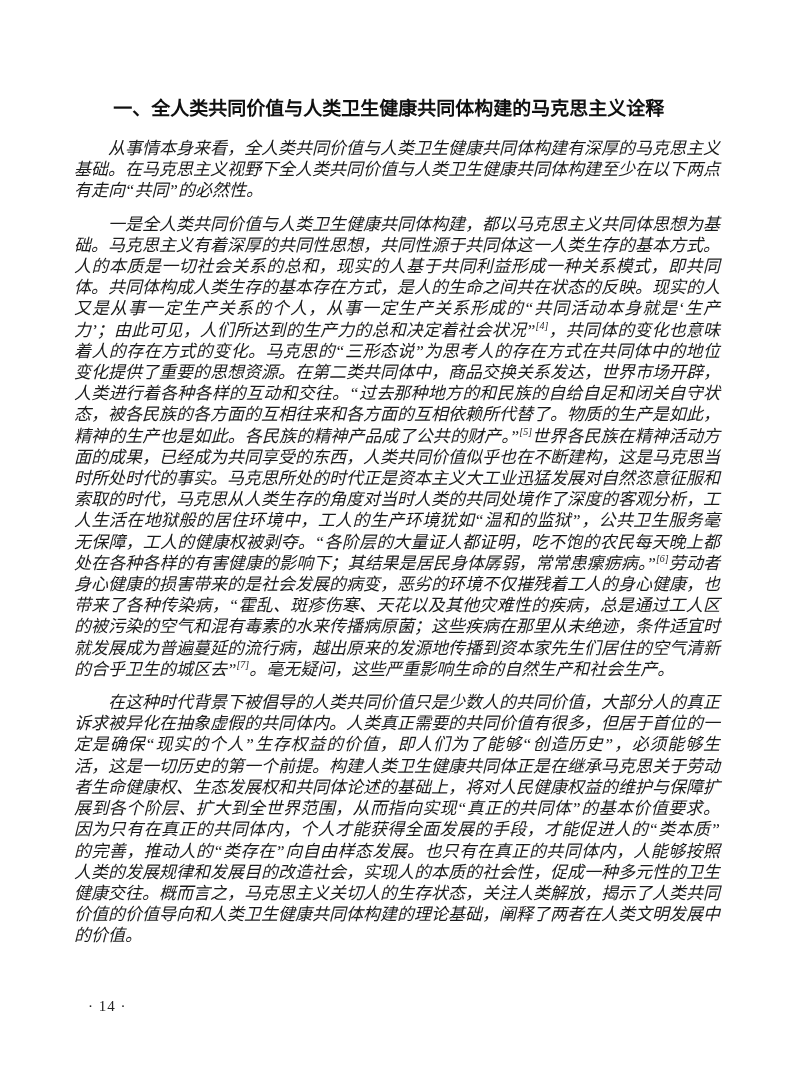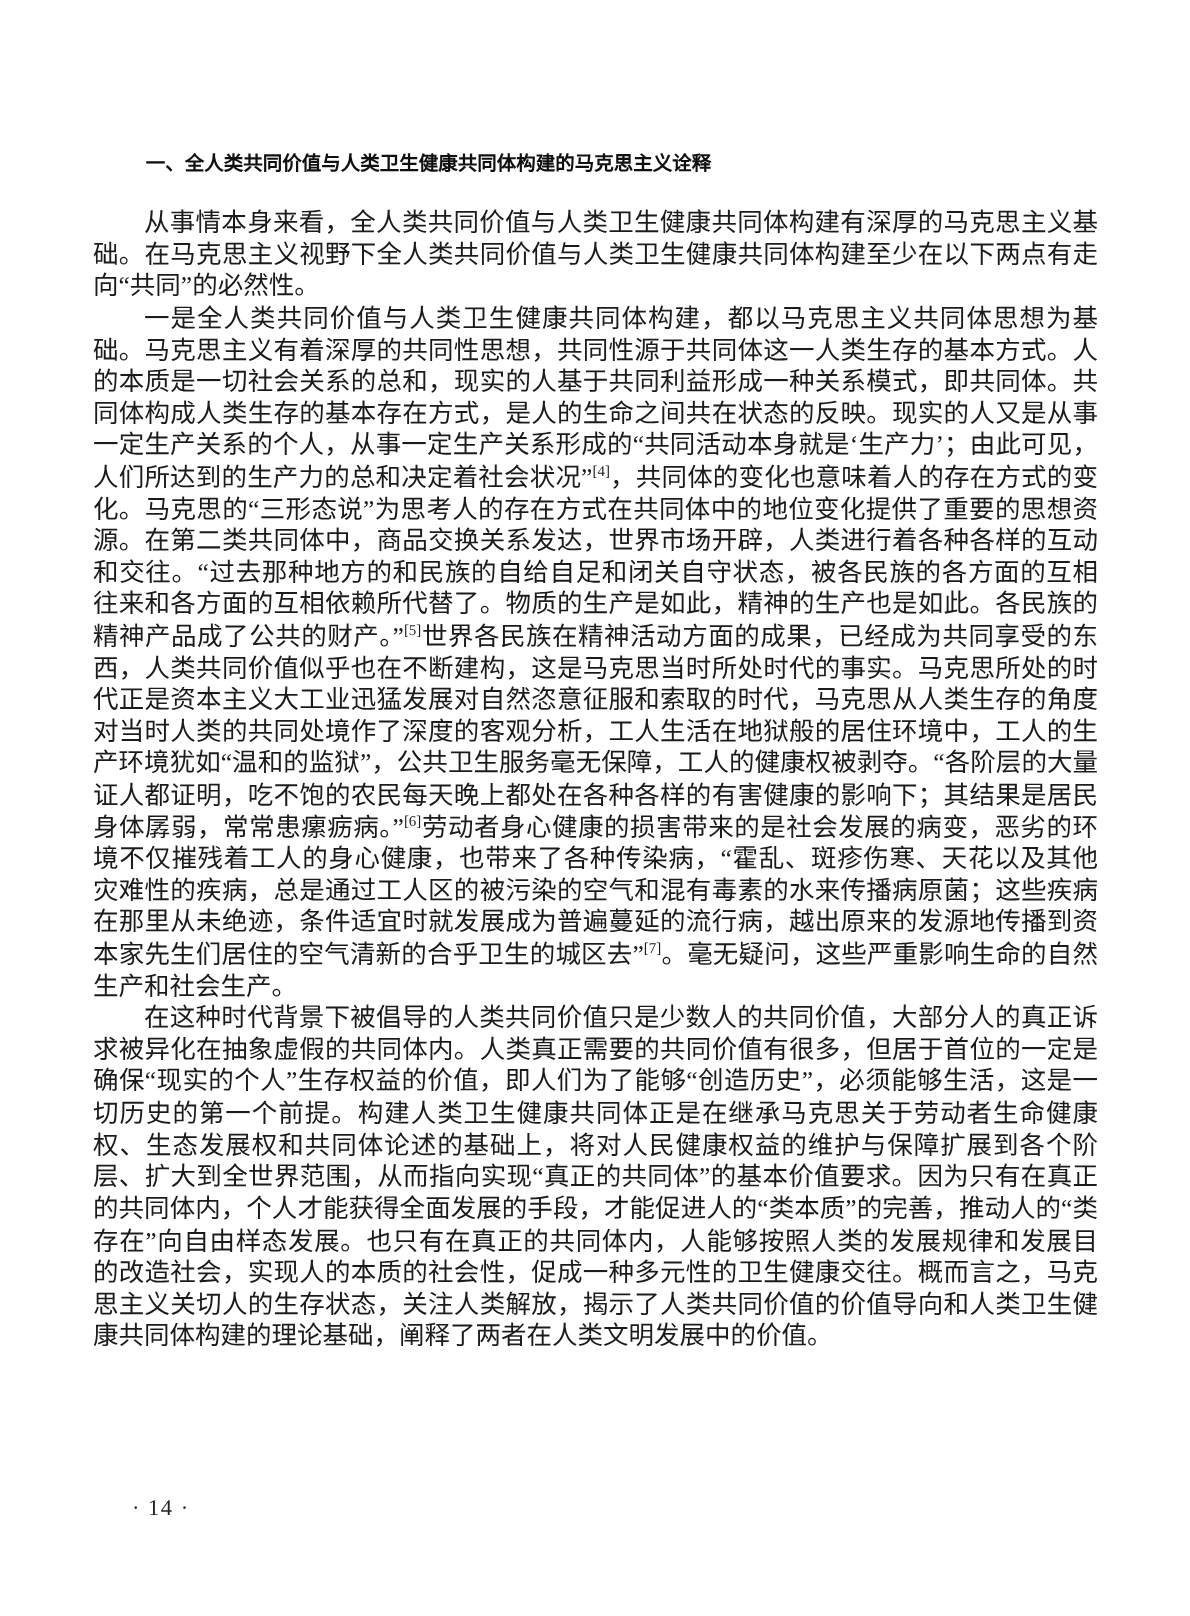--- a/index.html
+++ b/index.html
@@ -18,34 +18,35 @@
   .content {
     position: absolute;
     left: 62px;
     top: 96px;
     width: 670px;
   }
   .heading {
     margin: 0 0 16px 0;
     font-family: "Liberation Sans", "DejaVu Sans", sans-serif;
     font-weight: 700;
-    font-size: 13px;
+    font-size: 19px;
     line-height: 26px;
     text-indent: 2.7em;
     color: #101010;
   }
   .body-text p {
-    margin: 0;
+    margin: 12px;
     font-family: "Liberation Serif", "DejaVu Serif", serif;
     font-size: 17px;
     line-height: 21.2px;
     text-align: justify;
     text-justify: inter-ideograph;
     text-indent: 2em;
     word-break: break-all;
+    font-style: italic;
   }
   .body-text sup {
     font-size: 10px;
     line-height: 0;
     vertical-align: super;
   }
   .page-number {
     position: absolute;
     left: 88px;
     top: 998px;

